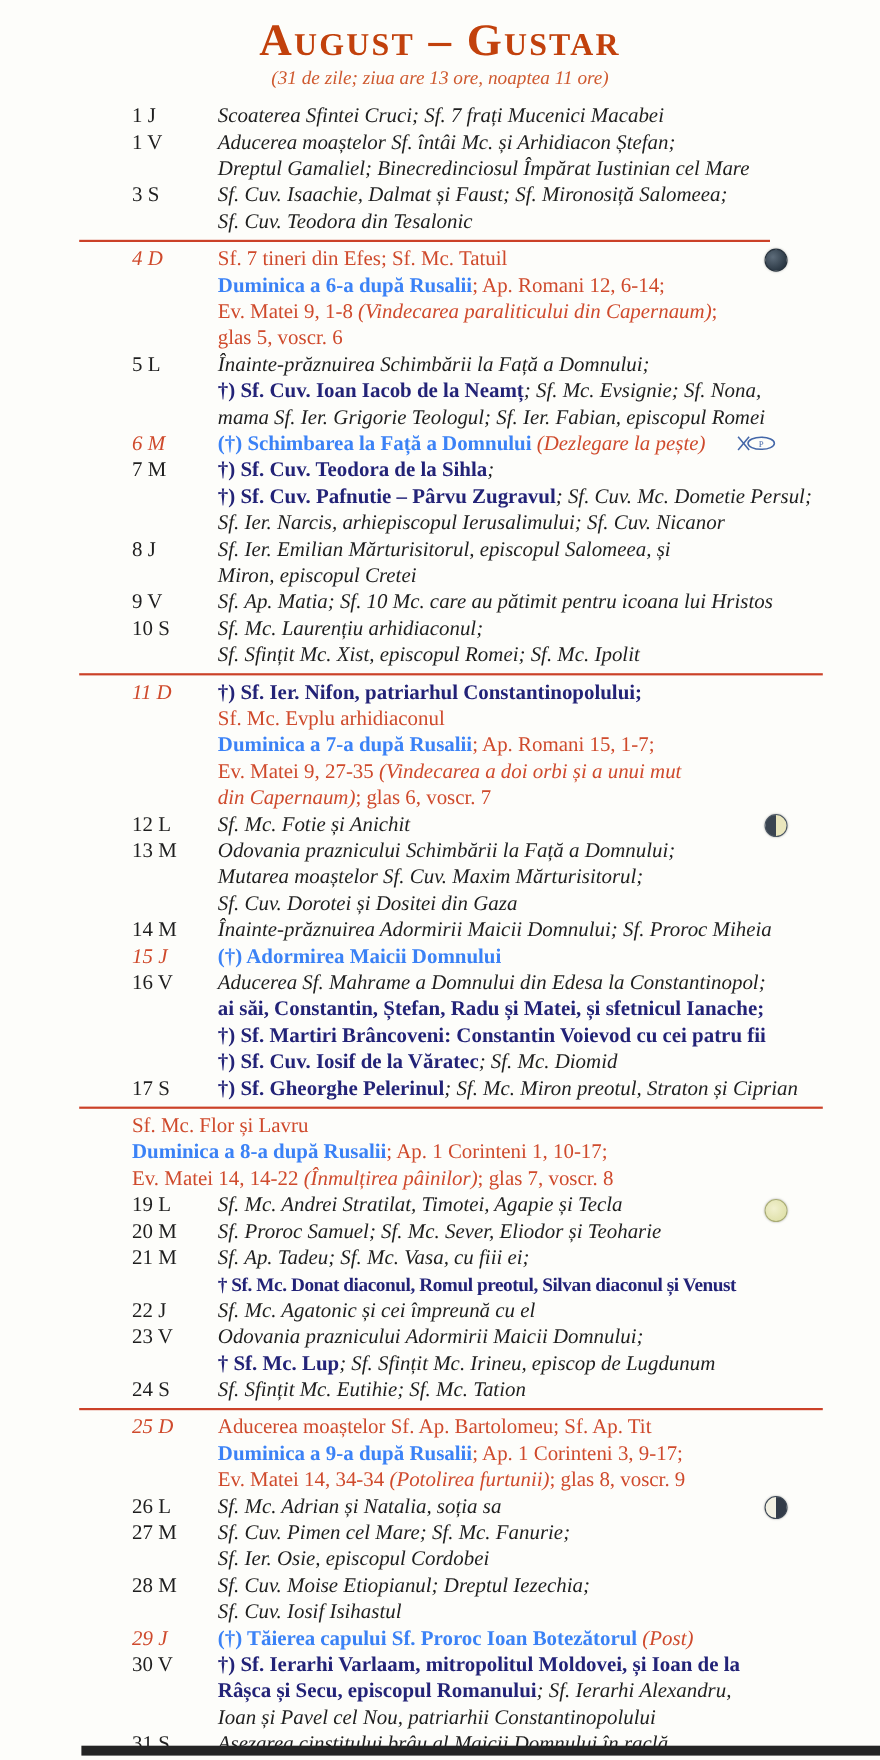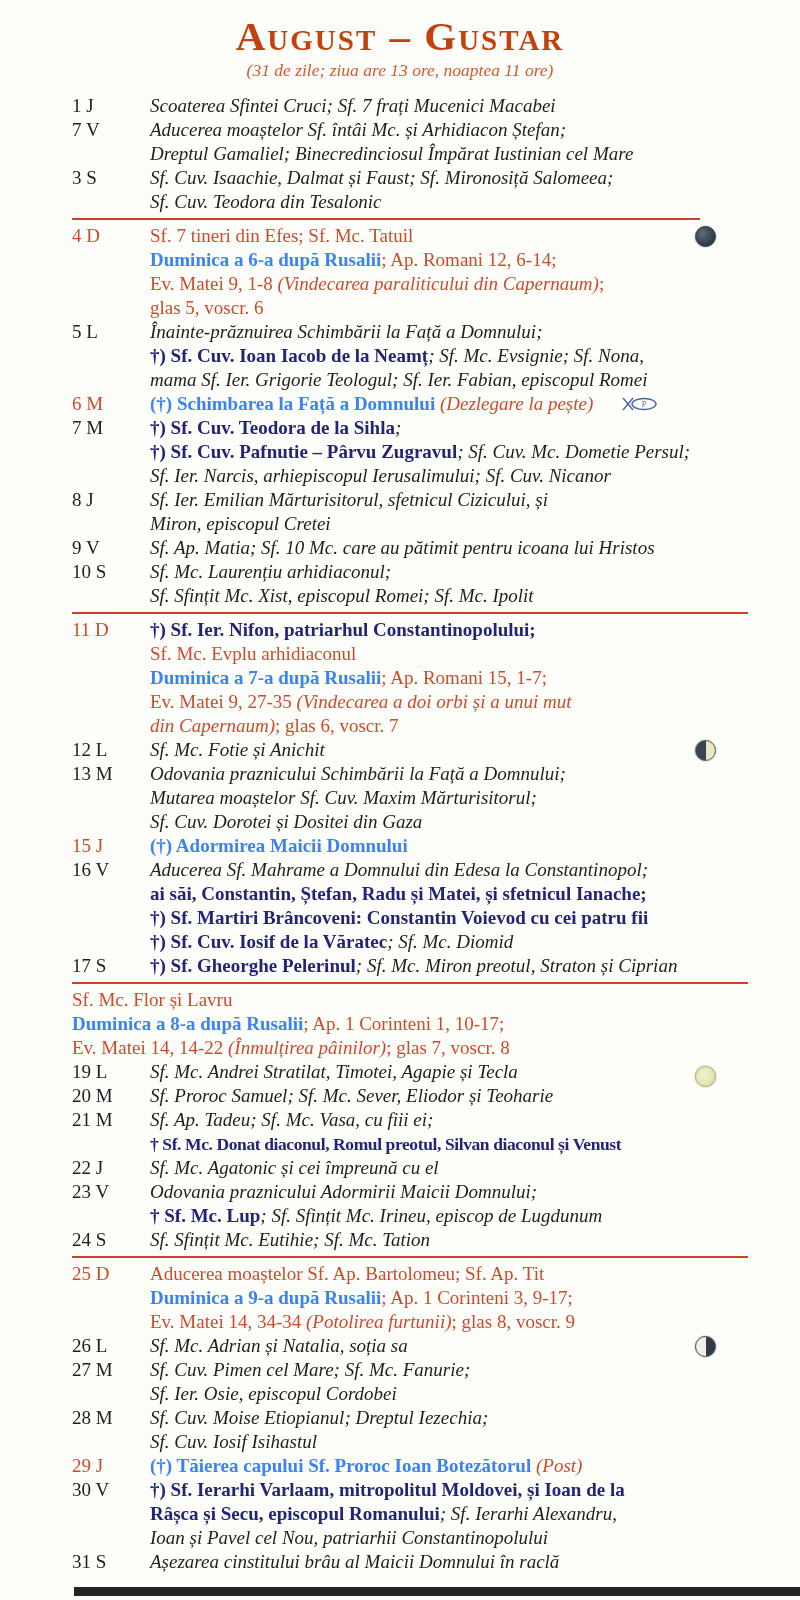--- a/index.html
+++ b/index.html
@@ -22,28 +22,28 @@
   .page-subtitle {
     position:absolute; top:60px; left:0; width:100%;
     text-align:center;
     font-style:italic;
     font-size:17.5px;
     color:#cf5a30;
   }
   .list {
     position:absolute; top:94px; left:72px; width:676px;
   }
-  .entry { display:flex; }
+  .entry { display:flex;margin-left:48px; }
   .day-label {
     width:78px; flex:0 0 78px;
     font-size:19px; line-height:24px;
     color:#1e1e1e;
     white-space:nowrap;
   }
-  .day-label.red-day { color:#cf4a2c; }
+  .day-label.red-day { color:#cf4a2c;font-style:italic; }
   .lines { flex:1; min-width:0; }
   .line {
     position:relative;
     font-size:19px; line-height:24px; height:24px;
     white-space:nowrap;
   }
   .s-n  { color:#1e1e1e;font-style:italic; }
   .s-i  { color:#1e1e1e; font-style:italic; }
   .s-b  { color:#232377; font-weight:bold; }
   .s-bc { color:#232377; font-weight:bold; font-size:17.5px; letter-spacing:-0.4px; }
@@ -95,21 +95,21 @@
   <div class="page-title">August – Gustar</div>
   <div class="page-subtitle">(31 de zile; ziua are 13 ore, noaptea 11 ore)</div>
   <div class="list" id="entries">
       <div class="entry">
         <div class="day-label">1 J</div>
         <div class="lines">
           <div class="line"><span class="s-n">Scoaterea Sfintei Cruci; Sf. 7 frați Mucenici Macabei</span></div>
         </div>
       </div>
       <div class="entry">
-        <div class="day-label">7 V</div>
+        <div class="day-label">1 V</div>
         <div class="lines">
           <div class="line"><span class="s-n">Aducerea moaștelor Sf. întâi Mc. și Arhidiacon Ștefan;</span></div>
           <div class="line"><span class="s-n">Dreptul Gamaliel; Binecredinciosul Împărat Iustinian cel Mare</span></div>
         </div>
       </div>
       <div class="entry">
         <div class="day-label">3 S</div>
         <div class="lines">
           <div class="line"><span class="s-n">Sf. Cuv. Isaachie, Dalmat și Faust; Sf. Mironosiță Salomeea;</span></div>
           <div class="line"><span class="s-n">Sf. Cuv. Teodora din Tesalonic</span></div>
@@ -150,21 +150,21 @@
         <div class="day-label">7 M</div>
         <div class="lines">
           <div class="line"><span class="s-b">†) Sf. Cuv. Teodora de la Sihla</span><span class="s-n">;</span></div>
           <div class="line"><span class="s-b">†) Sf. Cuv. Pafnutie – Pârvu Zugravul</span><span class="s-n">; Sf. Cuv. Mc. Dometie Persul;</span></div>
           <div class="line"><span class="s-n">Sf. Ier. Narcis, arhiepiscopul Ierusalimului; Sf. Cuv. Nicanor</span></div>
         </div>
       </div>
       <div class="entry">
         <div class="day-label">8 J</div>
         <div class="lines">
-          <div class="line"><span class="s-n">Sf. Ier. Emilian Mărturisitorul, sfetnicul Cizicului, și</span></div>
+          <div class="line"><span class="s-n">Sf. Ier. Emilian Mărturisitorul, episcopul Salomeea, și</span></div>
           <div class="line"><span class="s-n">Miron, episcopul Cretei</span></div>
         </div>
       </div>
       <div class="entry">
         <div class="day-label">9 V</div>
         <div class="lines">
           <div class="line"><span class="s-n">Sf. Ap. Matia; Sf. 10 Mc. care au pătimit pentru icoana lui Hristos</span></div>
         </div>
       </div>
       <div class="entry">
@@ -193,20 +193,26 @@
       </div>
       <div class="entry">
         <div class="day-label">13 M</div>
         <div class="lines">
           <div class="line"><span class="s-i">Odovania praznicului Schimbării la Față a Domnului;</span></div>
           <div class="line"><span class="s-n">Mutarea moaștelor Sf. Cuv. Maxim Mărturisitorul;</span></div>
           <div class="line"><span class="s-n">Sf. Cuv. Dorotei și Dositei din Gaza</span></div>
         </div>
       </div>
       <div class="entry">
+        <div class="day-label">14 M</div>
+        <div class="lines">
+          <div class="line"><span class="s-i">Înainte-prăznuirea Adormirii Maicii Domnului</span><span class="s-n">; Sf. Proroc Miheia</span></div>
+        </div>
+      </div>
+      <div class="entry">
         <div class="day-label red-day">15 J</div>
         <div class="lines">
           <div class="line"><span class="s-rb">(†) Adormirea Maicii Domnului</span></div>
         </div>
       </div>
       <div class="entry">
         <div class="day-label">16 V</div>
         <div class="lines">
           <div class="line"><span class="s-n">Aducerea Sf. Mahrame a Domnului din Edesa la Constantinopol;</span></div>
           <div class="line"><span class="s-b">ai săi, Constantin, Ștefan, Radu și Matei, și sfetnicul Ianache;</span></div>

